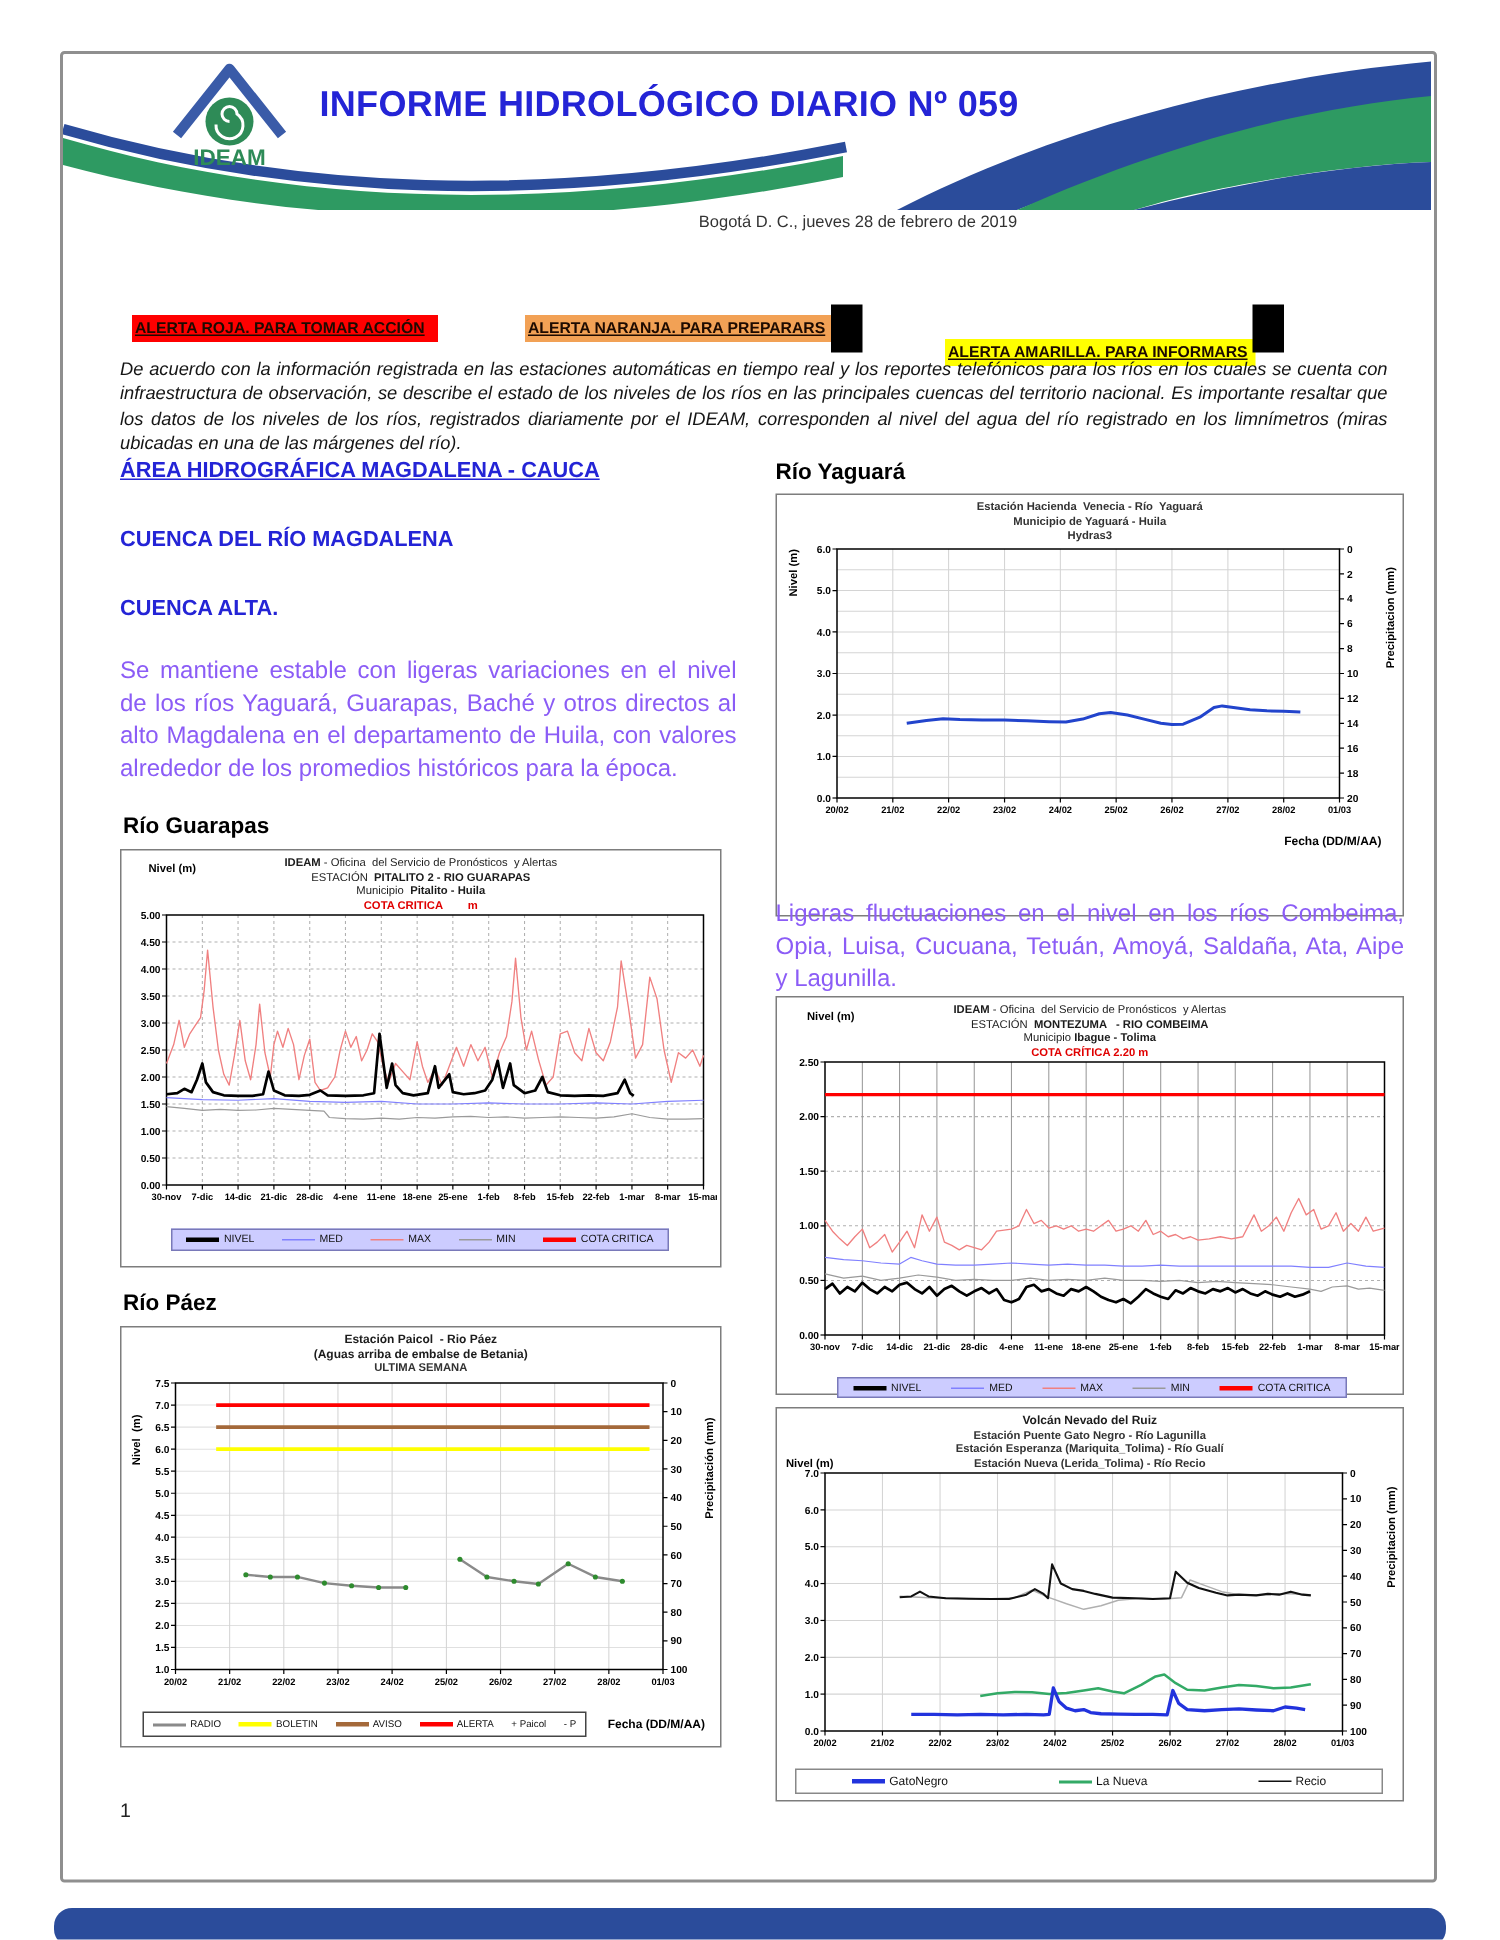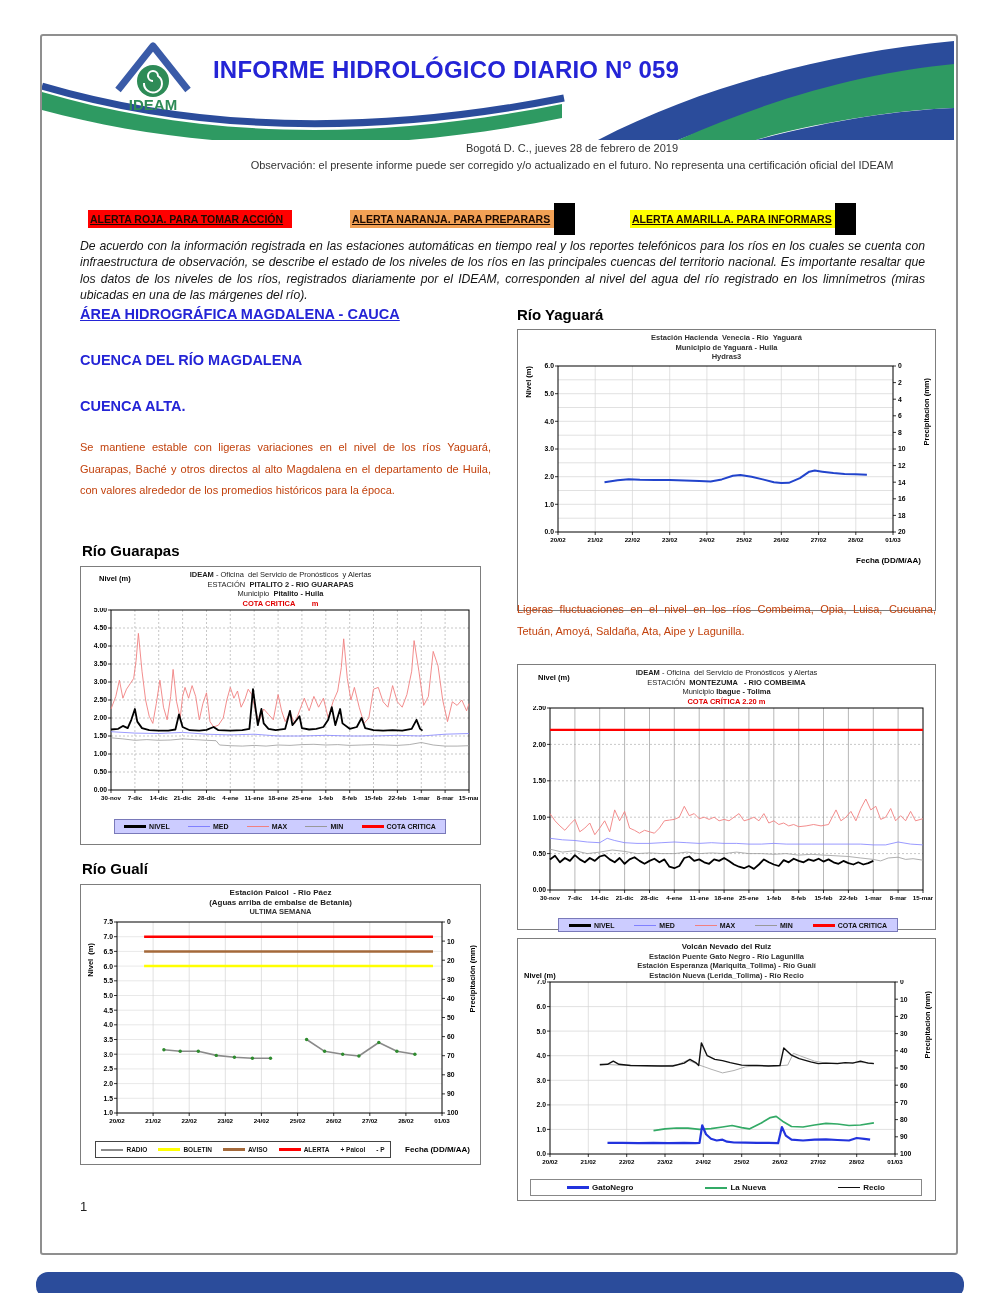--- a/index.html
+++ b/index.html
@@ -13,32 +13,32 @@
   .meta{position:absolute;right:78px;top:140px;width:700px;text-align:center;
         font-size:11px;line-height:16.5px;color:#333;white-space:nowrap}
   .alert{position:absolute;top:210px;height:18px;font-size:10.5px;font-weight:bold;
          color:#1d0a00;text-decoration:underline;display:flex;align-items:center;
          padding:0 2px;white-space:nowrap;overflow:hidden;box-sizing:border-box}
   .redact{position:absolute;top:203px;width:21px;height:32px;background:#000}
   .intro{position:absolute;left:80px;top:238px;width:845px;font-style:italic;
          font-size:12.2px;line-height:16.3px;text-align:justify;color:#151515}
   .h-blue{position:absolute;color:#2424D6;font-weight:bold;font-size:14.5px;white-space:nowrap}
   .u{text-decoration:underline}
-  .body-text{position:absolute;font-size:11px;line-height:21.5px;text-align:justify;color:#c2410c}
+  .body-text{position:absolute;font-size:16px;line-height:21.5px;text-align:justify;color:#8b5cf6}
   .river-h{position:absolute;font-weight:bold;font-size:15px;color:#000000;white-space:nowrap}
   .fig{position:absolute;border:1px solid #7d7d7d;background:#fff;box-sizing:border-box;padding-top:3px}
   .t-line{text-align:center;font-size:7.5px;line-height:9.5px;color:#1c1c1c;white-space:pre}
   .t-line.t-big{font-size:8px;font-weight:bold}
   .t-line.t-red{color:#E00000;font-weight:bold}
   .t-line.t-semi{font-weight:bold;color:#333}
   .nl{position:absolute;font-size:7.5px;font-weight:bold;color:#000;white-space:pre}
   .nl.vert{writing-mode:vertical-rl;transform:rotate(180deg)}
   .xl{position:absolute;font-size:8px;font-weight:bold;color:#000;white-space:nowrap}
   .leg{position:absolute;display:flex;align-items:center;justify-content:space-around;
-       font-weight:bold;box-sizing:border-box;white-space:nowrap}
+       font-weight:normal;box-sizing:border-box;white-space:nowrap}
   .leg .li{display:inline-flex;align-items:center}
   .leg .sw{display:inline-block;margin-right:3px}
   svg text{font-family:"Liberation Sans",sans-serif}
   .ylab{font-size:6.8px;font-weight:bold;fill:#000}
   .xlab{font-size:6.2px;font-weight:bold;fill:#000}
   .page-num{position:absolute;left:80px;top:1199px;font-size:13px;color:#222}
   .next-page{position:absolute;left:36px;top:1272px;width:928px;height:26px;
              border-radius:12px;background:#2B4C9B}
 </style>
 </head>
@@ -57,26 +57,25 @@
     <circle cx="111" cy="45" r="16" fill="#2E8B57"></circle>
     <path d="M111,45 a5,5 0 1 1 5,-5 a9,9 0 1 1 -14,7" stroke="#ffffff" stroke-width="2" fill="none"></path>
     <text x="111" y="74" text-anchor="middle" font-size="15" font-weight="bold" fill="#2E8B57">IDEAM</text>
   </g>
 </svg>
 
 <div class="doc-title">INFORME HIDROLÓGICO DIARIO Nº 059</div>
 
 <div class="meta">
   <div>Bogotá D. C., jueves 28 de febrero de 2019</div>
-  <div>Observación: el presente informe puede ser corregido y/o actualizado en el futuro. No representa una certificación oficial del IDEAM</div>
 </div>
 
 <div class="alert" style="left: 88px; width: 204px; background: rgb(255, 0, 0);">ALERTA ROJA. PARA TOMAR ACCIÓN</div>
 <div class="alert" style="left: 350px; width: 206px; background: rgb(242, 161, 85);">ALERTA NARANJA. PARA PREPARARS</div>
-<div class="alert" style="left: 630px; width: 207px; background: rgb(255, 255, 0);">ALERTA AMARILLA. PARA INFORMARS</div>
+<div class="alert" style="left: 630px; width: 207px; background: rgb(255, 255, 0); margin-top: 16px;">ALERTA AMARILLA. PARA INFORMARS</div>
 <div class="redact" style="left:554px"></div>
 <div class="redact" style="left:835px"></div>
 
 <div class="intro">De acuerdo con la información registrada en las estaciones automáticas en tiempo real y los reportes telefónicos para los ríos en los cuales se cuenta con infraestructura de observación, se describe el estado de los niveles de los ríos en las principales cuencas del territorio nacional. Es importante resaltar que los datos de los niveles de los ríos, registrados diariamente por el IDEAM, corresponden al nivel del agua del río registrado en los limnímetros (miras ubicadas en una de las márgenes del río).</div>
 
 <div class="h-blue u" style="left:80px;top:306px">ÁREA HIDROGRÁFICA MAGDALENA - CAUCA</div>
 <div class="h-blue" style="left:80px;top:352px">CUENCA DEL RÍO MAGDALENA</div>
 <div class="h-blue" style="left:80px;top:398px"><span>CUENCA ALTA</span><span>.</span></div>
 <div class="body-text" style="left:80px;top:437px;width:411px">Se mantiene estable con ligeras variaciones en el nivel de los ríos Yaguará, Guarapas, Baché y otros directos al alto Magdalena en el departamento de Huila, con valores alrededor de los promedios históricos para la época.</div>
 <div class="river-h" style="left:82px;top:542px">Río Guarapas</div>
@@ -163,21 +162,21 @@
       <polyline fill="none" stroke="#9a9a9a" stroke-width="0.8" stroke-linejoin="round" points="30.0,129.8 41.9,130.9 53.9,132.3 65.8,131.6 77.7,132.3 89.7,132.0 101.6,130.9 113.5,131.6 125.5,132.3 135.0,132.7 138.6,137.0 149.3,137.7 161.3,138.1 173.2,137.4 185.1,138.1 197.1,137.0 209.0,137.4 220.9,136.6 232.9,136.3 244.8,137.0 256.7,136.6 268.7,137.4 280.6,137.0 292.5,136.6 304.5,137.0 316.4,137.4 328.3,136.6 340.3,134.5 352.2,137.0 364.1,138.1 376.1,138.1 388.0,137.7"></polyline>
       <polyline fill="none" stroke="#8080FF" stroke-width="0.8" stroke-linejoin="round" points="30.0,123.7 53.9,125.1 77.7,125.5 101.6,124.4 125.5,126.2 149.3,126.9 173.2,126.2 197.1,128.0 220.9,128.0 244.8,127.3 268.7,128.0 292.5,128.0 316.4,127.3 340.3,128.0 364.1,126.2 388.0,125.5"></polyline>
       <polyline fill="none" stroke="#000000" stroke-width="1.8" stroke-linejoin="round" points="30.0,121.5 37.2,120.8 41.9,117.9 46.7,120.1 50.3,111.8 53.9,101.0 56.3,113.6 61.0,120.1 68.2,122.2 77.7,122.6 87.3,122.6 94.4,121.5 98.0,106.4 101.6,119.0 108.8,122.2 118.3,122.6 125.5,121.9 132.6,119.0 137.4,122.2 149.3,122.6 161.3,122.2 168.4,120.8 172.0,81.2 174.4,99.2 176.8,117.2 180.4,101.0 182.7,115.4 187.5,120.8 194.7,122.2 204.2,120.8 209.0,102.8 211.4,117.2 218.5,108.2 220.9,120.1 228.1,121.5 235.3,120.8 242.4,119.0 247.2,111.8 250.8,99.2 254.3,117.2 259.1,101.0 261.5,115.4 268.7,120.8 275.8,119.0 280.6,110.0 284.2,120.1 292.5,122.2 302.1,122.6 311.6,122.2 321.2,122.6 330.7,120.8 335.5,111.8 339.1,120.8 341.5,122.6"></polyline>
     </svg><div class="nl" style="left:18px;top:7px">Nivel (m)</div><div class="leg" style="left:33px;top:252px;width:332px;height:15px;background:#CCCCFF;border:1px solid #7979B9;font-size:7px">
       <span class="li"><span class="sw" style="width:22px;border-top:3px solid #000000"></span>NIVEL</span>
       <span class="li"><span class="sw" style="width:22px;border-top:1px solid #8080FF"></span>MED</span>
       <span class="li"><span class="sw" style="width:22px;border-top:1px solid #F08080"></span>MAX</span>
       <span class="li"><span class="sw" style="width:22px;border-top:1px solid #999999"></span>MIN</span>
       <span class="li"><span class="sw" style="width:22px;border-top:3px solid #FF0000"></span>COTA CRITICA</span>
     </div></div>
-<div class="river-h" style="left:82px;top:860px">Río Gualí</div>
+<div class="river-h" style="left:82px;top:860px">Río Páez</div>
 <div class="fig" style="left:80px;top:884px;width:401px;height:281px"><div class="t-line t-big"><span style="font-weight:bold">Estación Paicol  - Rio Páez</span></div><div class="t-line t-big"><span style="font-weight:bold">(Aguas arriba de embalse de Betania)</span></div><div class="t-line t-semi"><span style="font-weight:bold">ULTIMA SEMANA</span></div><svg width="397" height="218">
       <line x1="36" y1="181.3" x2="361" y2="181.3" stroke="#e0e0e0" stroke-width="0.7"></line>
       <line x1="36" y1="166.6" x2="361" y2="166.6" stroke="#e0e0e0" stroke-width="0.7"></line>
       <line x1="36" y1="151.9" x2="361" y2="151.9" stroke="#e0e0e0" stroke-width="0.7"></line>
       <line x1="36" y1="137.2" x2="361" y2="137.2" stroke="#e0e0e0" stroke-width="0.7"></line>
       <line x1="36" y1="122.5" x2="361" y2="122.5" stroke="#e0e0e0" stroke-width="0.7"></line>
       <line x1="36" y1="107.8" x2="361" y2="107.8" stroke="#e0e0e0" stroke-width="0.7"></line>
       <line x1="36" y1="93.2" x2="361" y2="93.2" stroke="#e0e0e0" stroke-width="0.7"></line>
       <line x1="36" y1="78.5" x2="361" y2="78.5" stroke="#e0e0e0" stroke-width="0.7"></line>
       <line x1="36" y1="63.8" x2="361" y2="63.8" stroke="#e0e0e0" stroke-width="0.7"></line>

